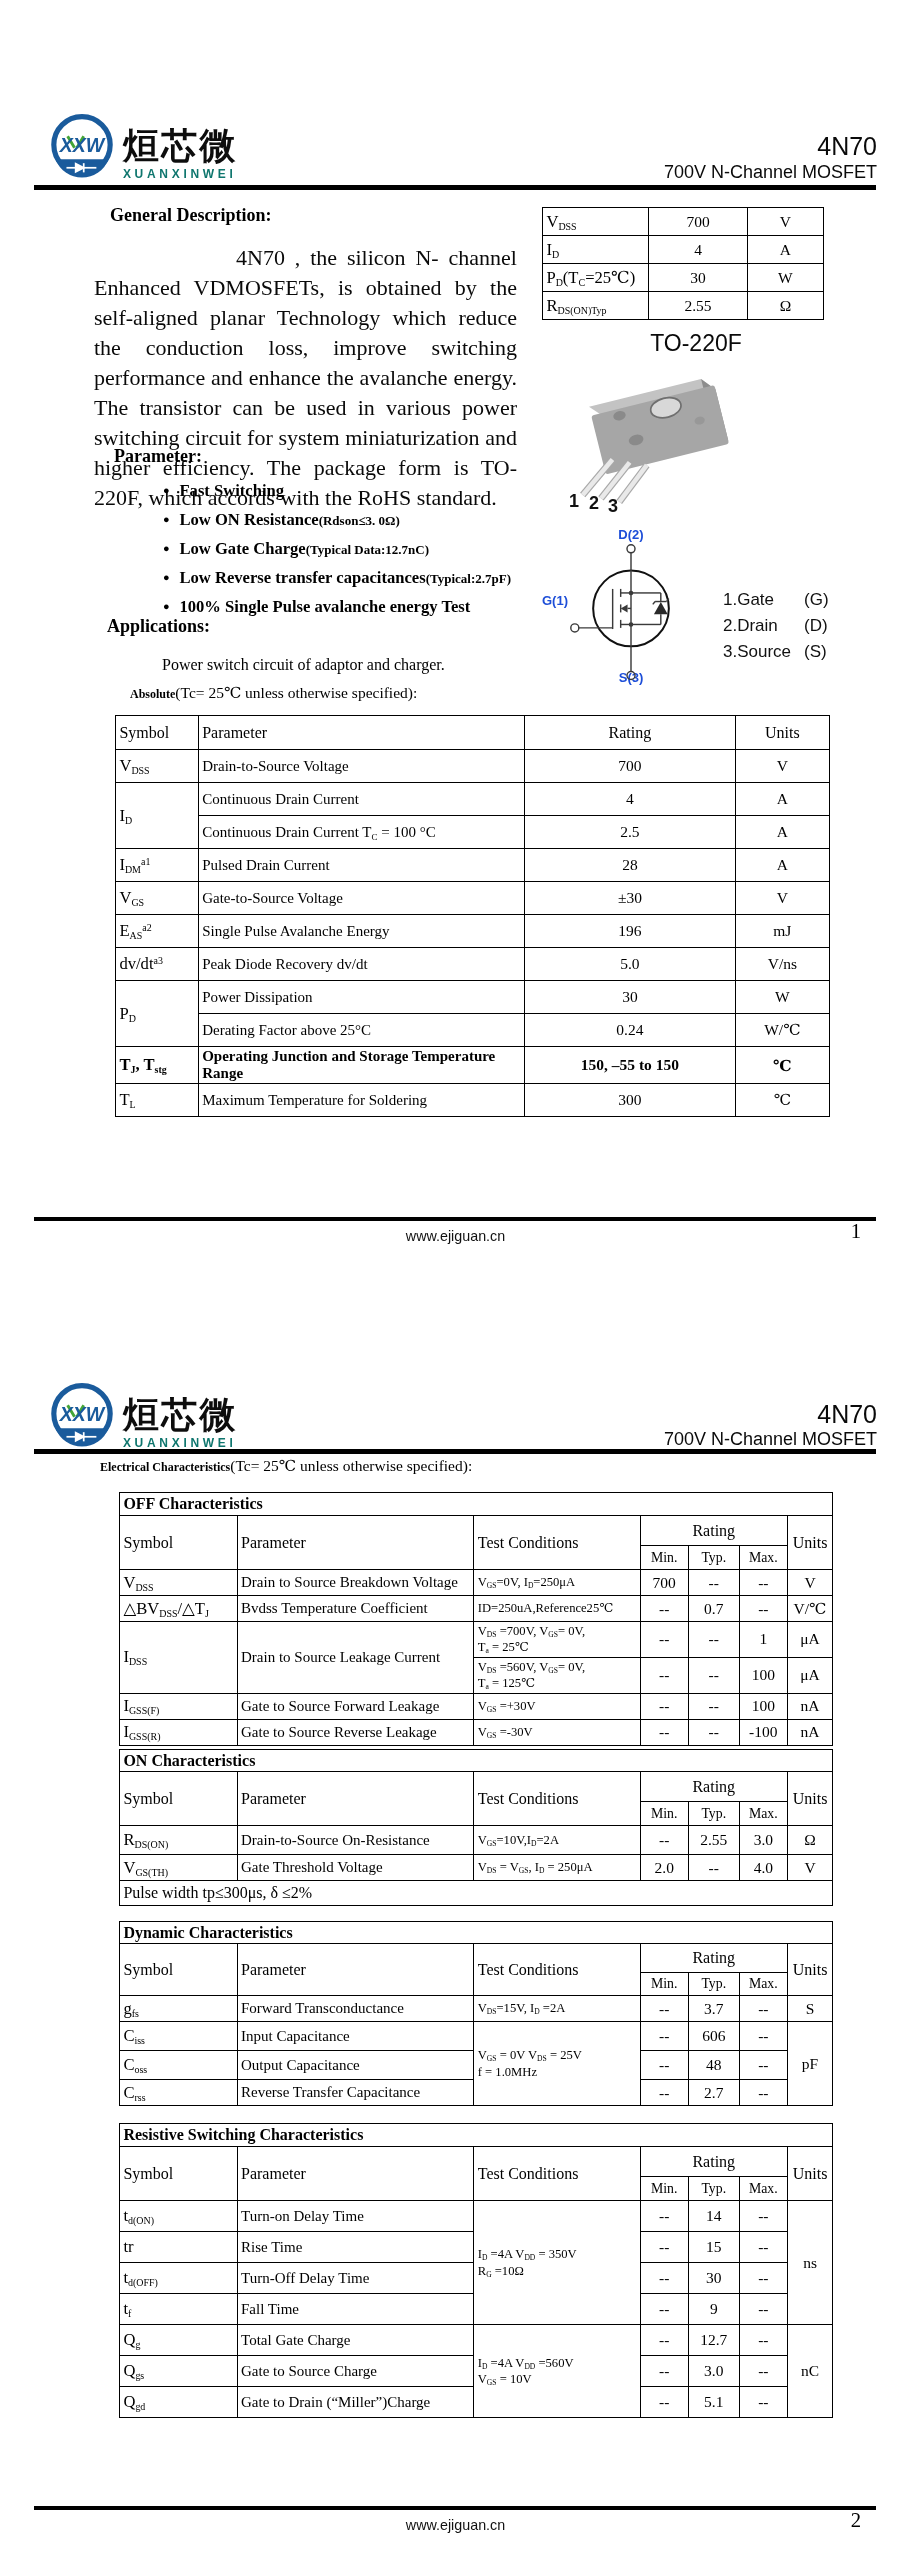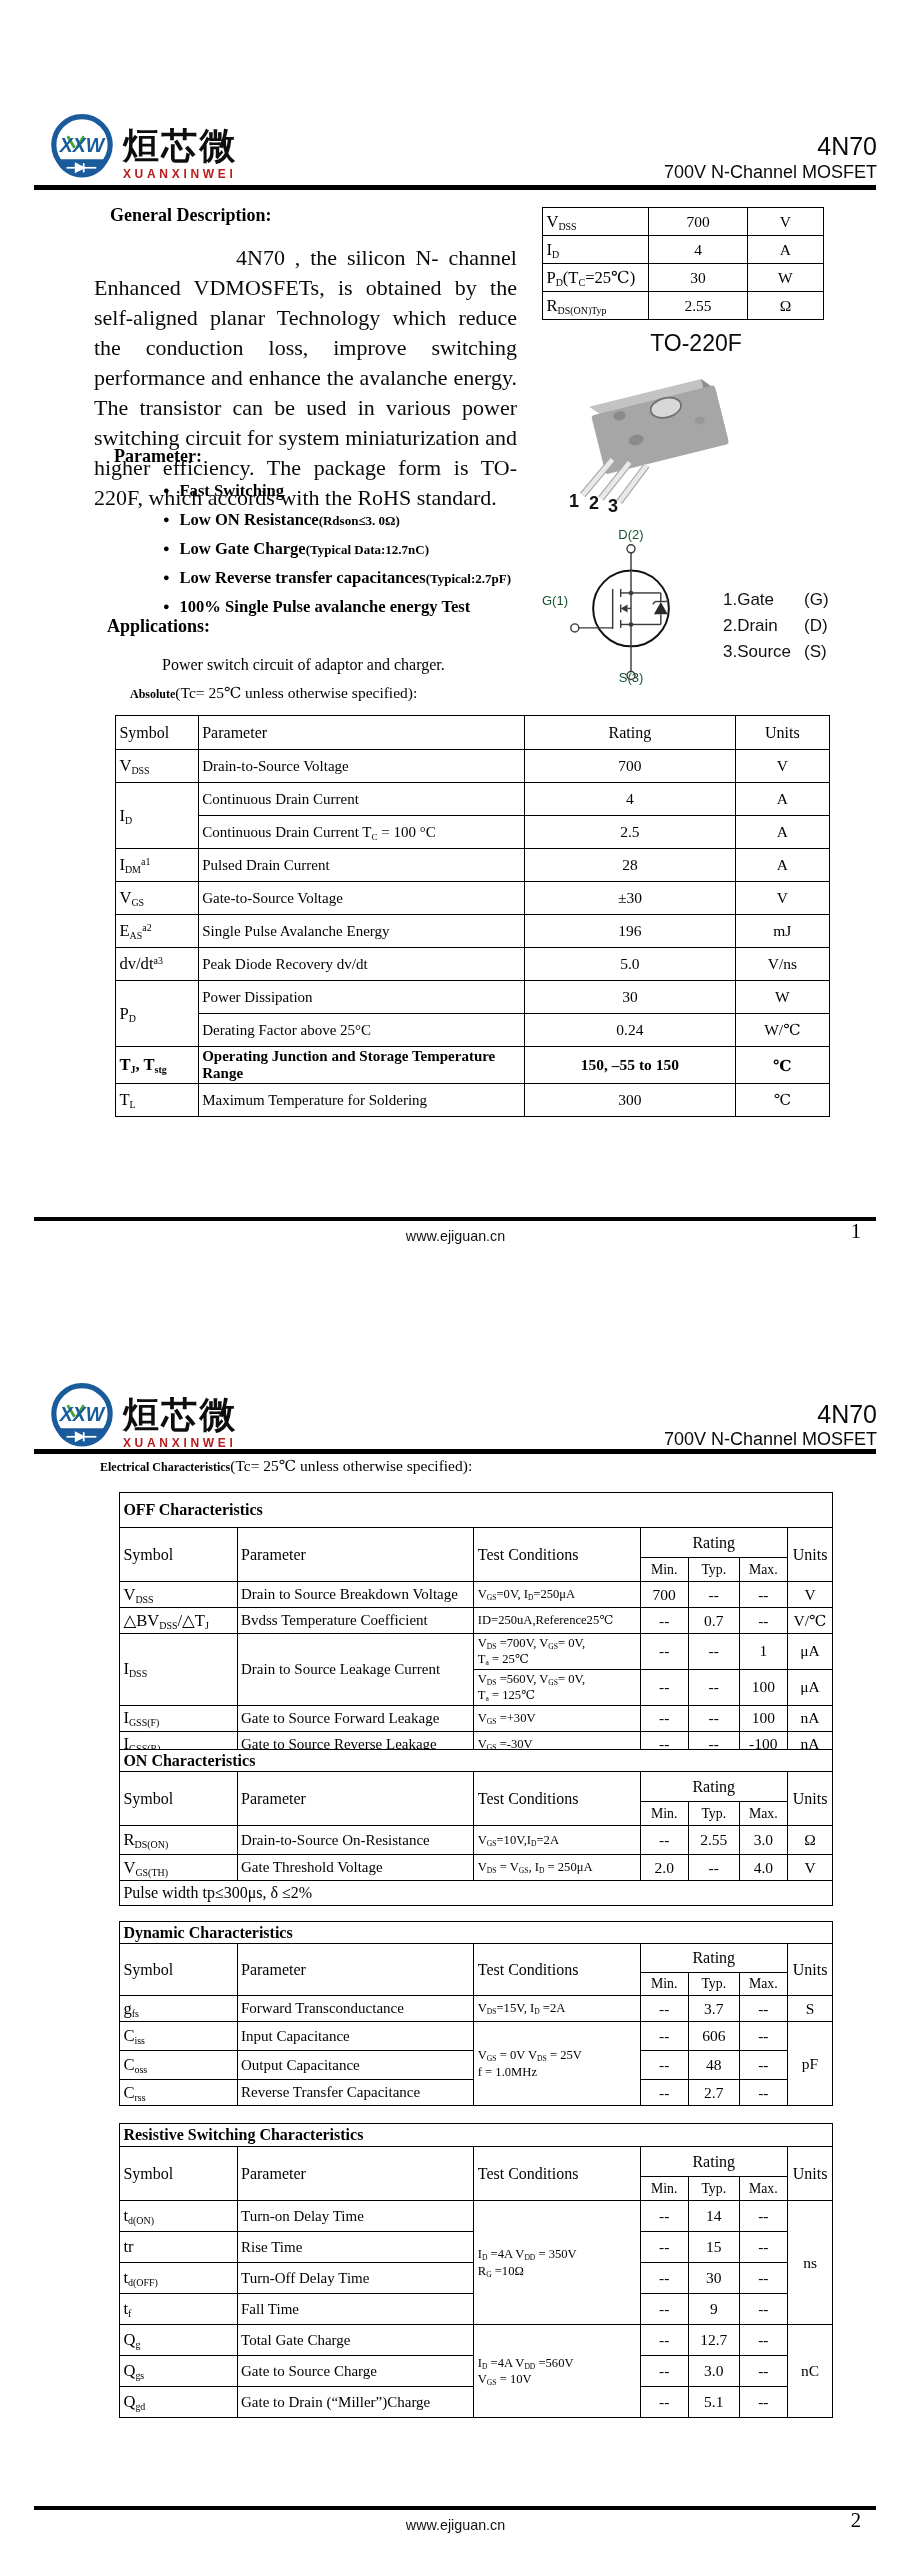--- a/index.html
+++ b/index.html
@@ -5,21 +5,21 @@
   html,body{margin:0;padding:0;background:#fff;}
   body{width:911px;font-family:"Liberation Serif","DejaVu Serif","DejaVu Sans",serif;color:#000;}
   #doc{position:relative;width:911px;height:2576px;background:#fff;overflow:hidden;}
   .page{position:absolute;left:0;width:911px;height:1288px;background:#fff;}
   .abs{position:absolute;}
 
   
   .logo{display:flex;align-items:flex-end;}
   .logo-txt{margin-left:6.9px;}
   .logo-cn{font-family:"Liberation Sans","DejaVu Sans",sans-serif;font-weight:bold;font-size:36px;line-height:36px;letter-spacing:2.3px;color:#0d0d0d;}
-  .logo-en{font-family:"Liberation Sans","DejaVu Sans",sans-serif;font-size:12px;letter-spacing:3.7px;color:#b91c1c;margin-top:3.4px;font-weight:600;}
+  .logo-en{font-family:"Liberation Sans","DejaVu Sans",sans-serif;font-size:12px;letter-spacing:3.7px;color:#0f766e;margin-top:3.4px;font-weight:600;}
   .part-title{font-family:"Liberation Sans","DejaVu Sans",sans-serif;font-size:25px;text-align:right;color:#0a0a0a;}
   .part-sub{font-family:"Liberation Sans","DejaVu Sans",sans-serif;font-size:18px;text-align:right;color:#0a0a0a;}
   .rule{background:#000;}
 
   
   .h-title{font-weight:bold;font-size:18px;color:#000;}
   .desc{font-size:22px;line-height:30px;text-align:justify;text-indent:142px;color:#0a0a0a;}
   .feat-list{list-style:none;margin:0;padding:0;}
   .feat-list li{height:29px;display:flex;align-items:baseline;white-space:nowrap;}
   .blt{font-size:11px;margin-right:9.8px;position:relative;top:-1.7px;}
@@ -42,21 +42,21 @@
   td.cond{font-size:12.6px;text-align:left;padding-left:5.7px;line-height:1.3;}
   td.val{font-size:15.5px;text-align:center;}
   td.unit{font-size:15.5px;text-align:center;}
   td.note{font-size:16px;text-align:left;padding-left:8px;}
   sub{font-size:60%;vertical-align:-0.3em;line-height:0;}
   sup{font-size:60%;vertical-align:0.55em;line-height:0;}
 
   
   .to220-title{font-family:"Liberation Sans","DejaVu Sans",sans-serif;font-size:23px;text-align:center;color:#0a0a0a;}
   .pinnum{font-family:"Liberation Sans","DejaVu Sans",sans-serif;font-weight:bold;font-size:18px;color:#111;}
-  .schlbl{font-family:"Liberation Sans","DejaVu Sans",sans-serif;font-size:13px;color:#14532d;text-align:center;}
+  .schlbl{font-family:"Liberation Sans","DejaVu Sans",sans-serif;font-size:13px;color:#1d4ed8;text-align:center;font-weight:bold;}
   .legend .lgrow{height:26px;display:flex;align-items:center;}
   .legend .lgname{font-family:"Liberation Sans","DejaVu Sans",sans-serif;font-size:17px;color:#111;width:81px;}
   .legend .lgpin{font-family:"Liberation Sans","DejaVu Sans",sans-serif;font-size:17px;color:#111;}
 
   
   .ftr-url{font-family:"Liberation Sans","DejaVu Sans",sans-serif;font-size:14.3px;text-align:center;width:911px;color:#111;}
   .ftr-num{font-size:20.7px;text-align:right;width:46px;}
 </style>
 </head>
 <body>
@@ -352,21 +352,21 @@
         <colgroup>
           <col style="width: 16.5%;">
           <col style="width: 33.2%;">
           <col style="width: 23.3%;">
           <col style="width: 6.8%;">
           <col style="width: 7.1%;">
           <col style="width: 6.8%;">
           <col style="width: 6.3%;">
         </colgroup>
         <tbody>
-          <tr style="height: 35px;">
+          <tr style="height: 23px;">
             <td colspan="7" class="ttl">OFF Characteristics</td>
           </tr>
           <tr style="height: 30px;">
             <td rowspan="2" class="hdl">Symbol</td>
             <td rowspan="2" class="hdl">Parameter</td>
             <td rowspan="2" class="hdl">Test Conditions</td>
             <td colspan="3" class="hd">Rating</td>
             <td rowspan="2" class="hd">Units</td>
           </tr>
           <tr style="height: 24px;">

